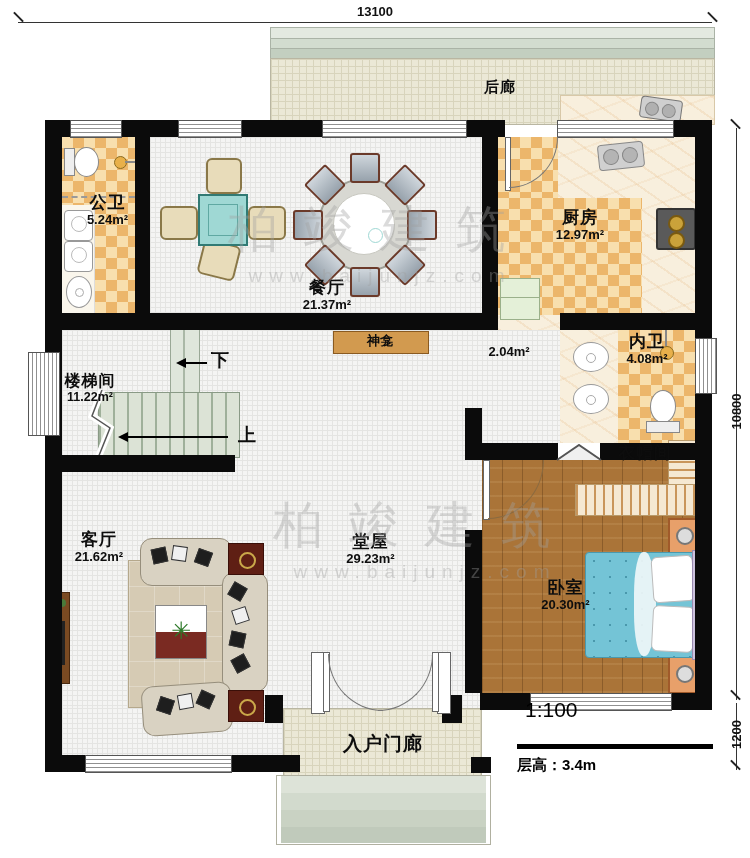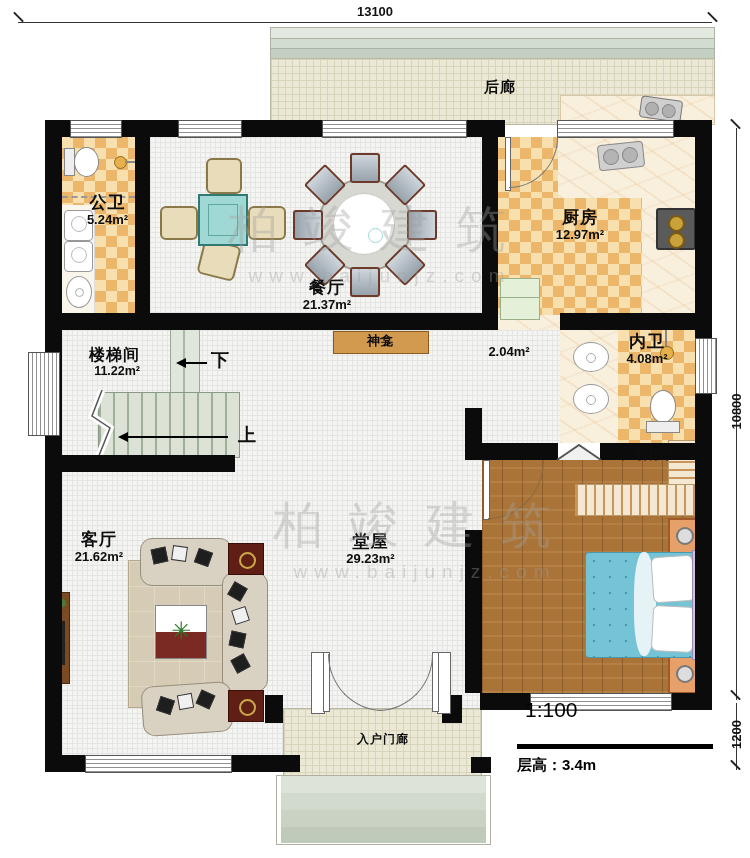--- a/index.html
+++ b/index.html
@@ -292,40 +292,44 @@
     <div class="ra">21.37m²</div>
   </div>
   <div class="rlbl" style="left:535px;top:208px;width:90px;">
     <div class="rn">厨房</div>
     <div class="ra">12.97m²</div>
   </div>
   <div class="rlbl" style="left:602px;top:332px;width:90px;">
     <div class="rn">内卫</div>
     <div class="ra">4.08m²</div>
   </div>
-  <div class="rlbl" style="left:40px;top:346px;width:100px;text-align:right;">
+  <div class="rlbl" style="left:40px;top:372px;width:100px;">
     <div class="rn" style="font-size:16px;">楼梯间</div>
     <div class="ra" style="font-size:12.5px;">11.22m²</div>
   </div>
   <div class="rlbl" style="left:478px;top:345px;width:62px;">
     <div class="ra">2.04m²</div>
   </div>
   <div class="rlbl" style="left:595px;top:443px;width:100px;">
     <div class="rn">衣帽间</div>
   </div>
   <div class="rlbl" style="left:60px;top:530px;width:78px;">
     <div class="rn">客厅</div>
     <div class="ra">21.62m²</div>
   </div>
   <div class="rlbl" style="left:328px;top:532px;width:85px;">
     <div class="rn">堂屋</div>
     <div class="ra">29.23m²</div>
   </div>
+  <div class="rlbl" style="left:523px;top:578px;width:85px;">
+    <div class="rn">卧室</div>
+    <div class="ra">20.30m²</div>
+  </div>
   <div class="rlbl" style="left:328px;top:733px;width:110px;">
-    <div class="rn" style="font-size:12px;">入户门廊</div>
+    <div class="rn" style="font-size:19px;">入户门廊</div>
   </div>
 
   <div class="wm" style="left:120px;top:196px;width:520px;">
     <div class="b">柏竣建筑</div>
     <div class="u">www.baijunjz.com</div>
   </div>
   <div class="wm" style="left:180px;top:492px;width:490px;">
     <div class="b">柏竣建筑</div>
     <div class="u">www.baijunjz.com</div>
   </div>

